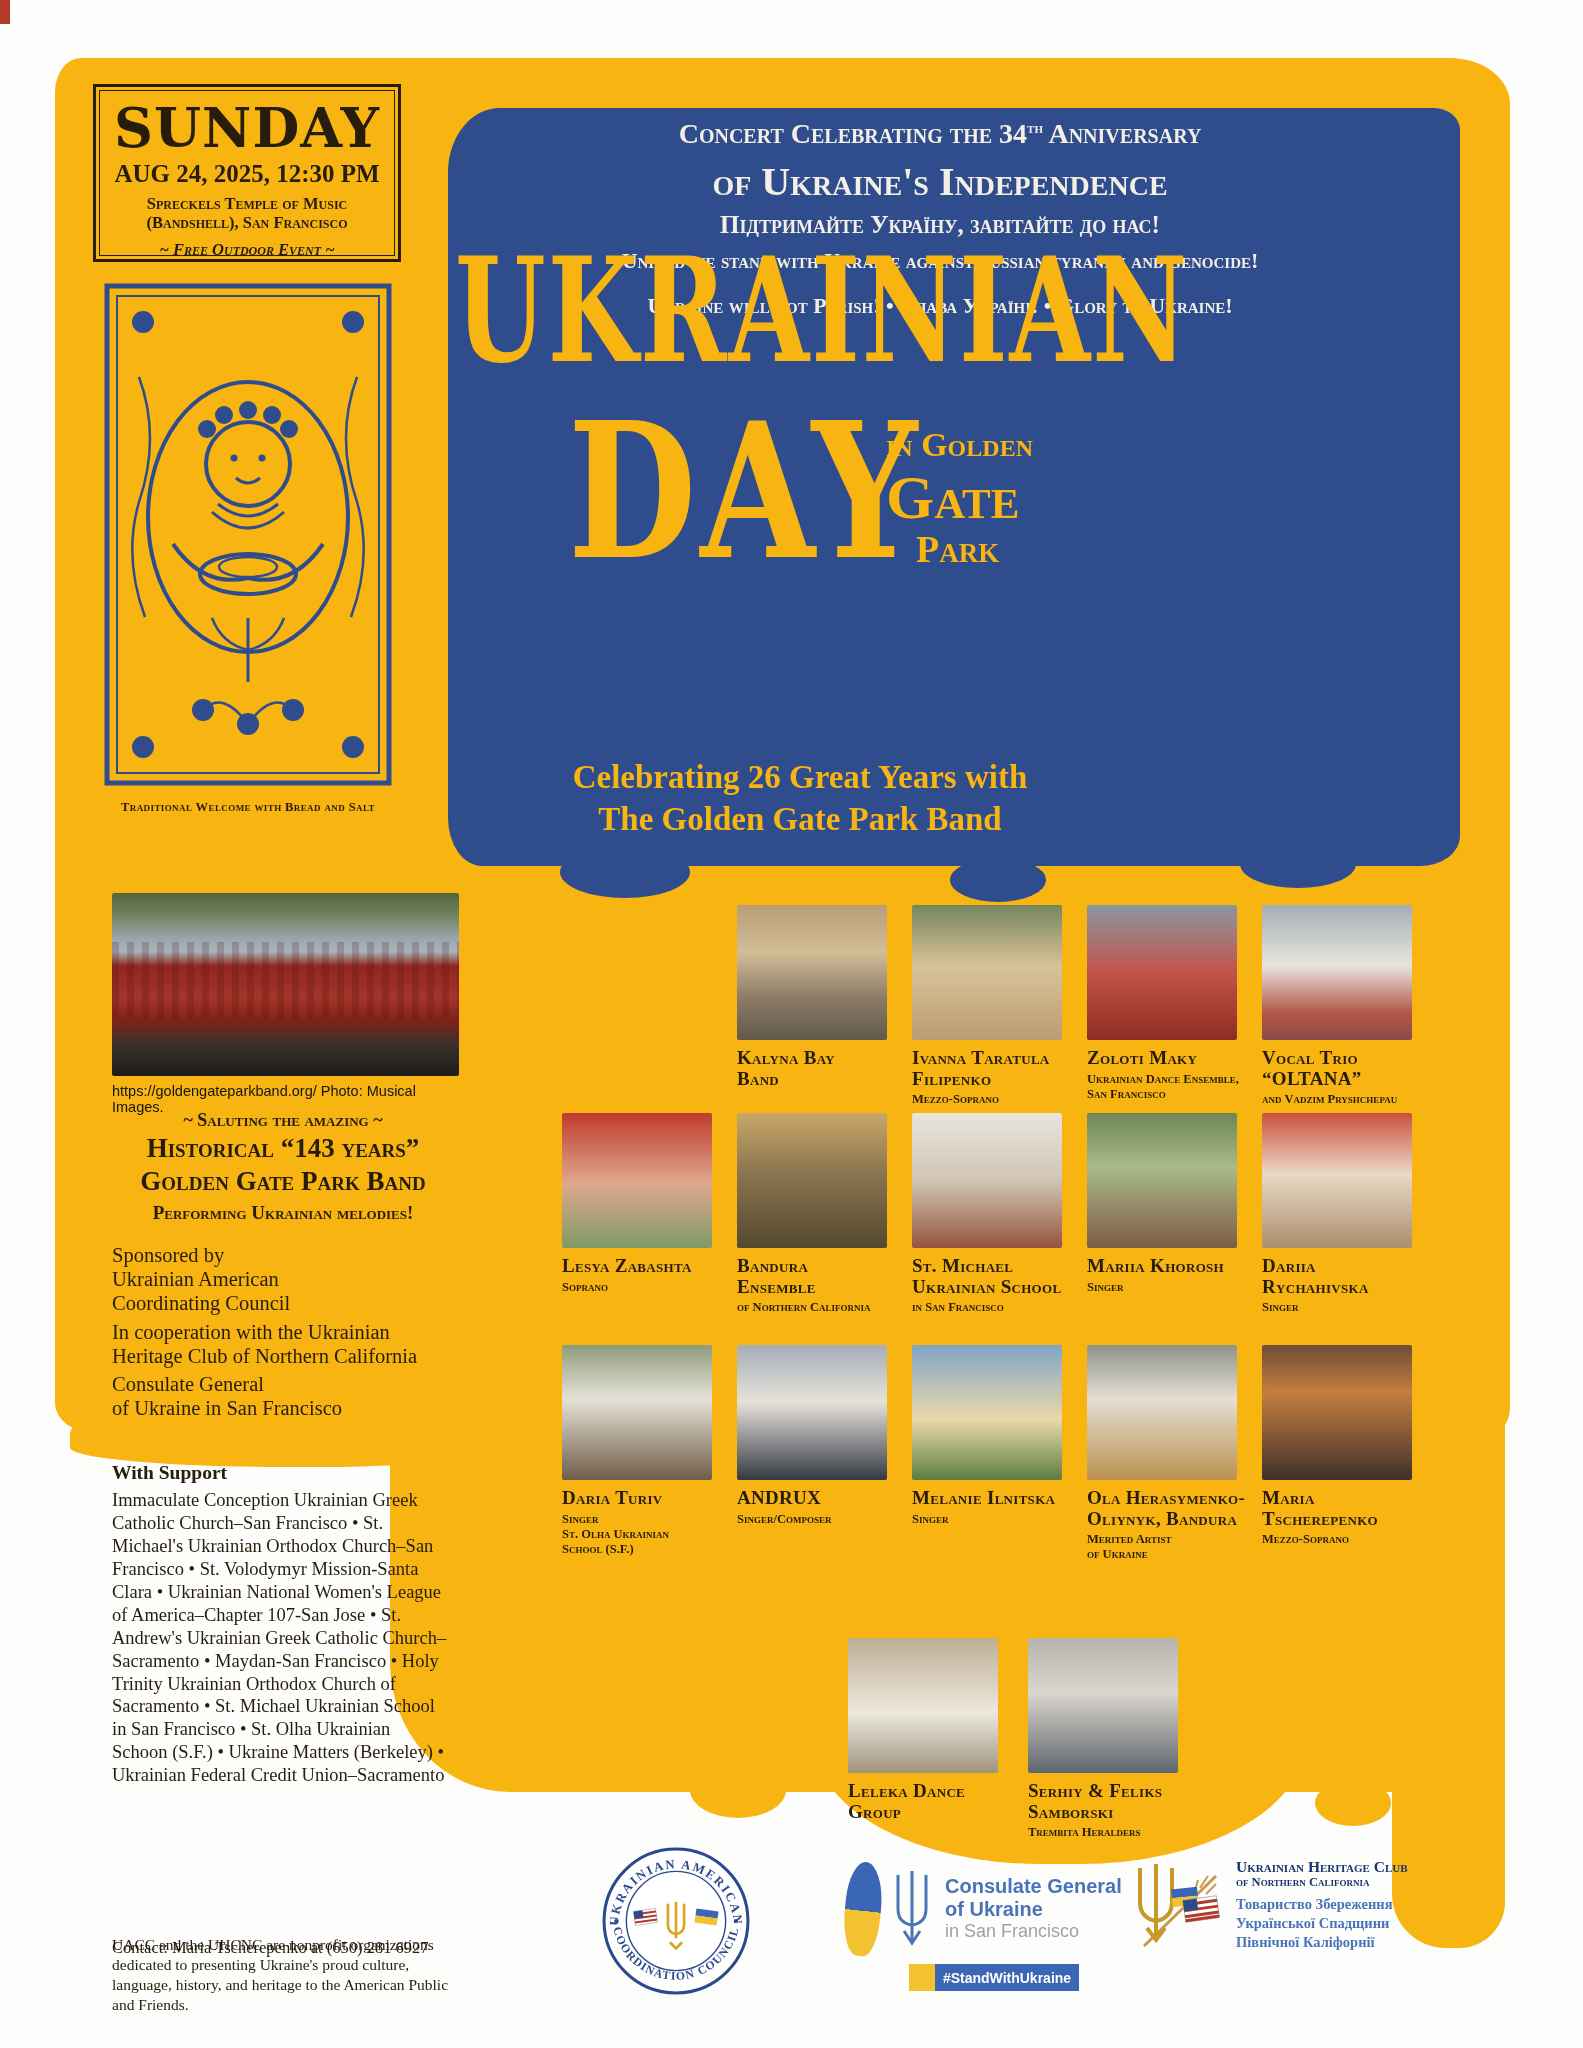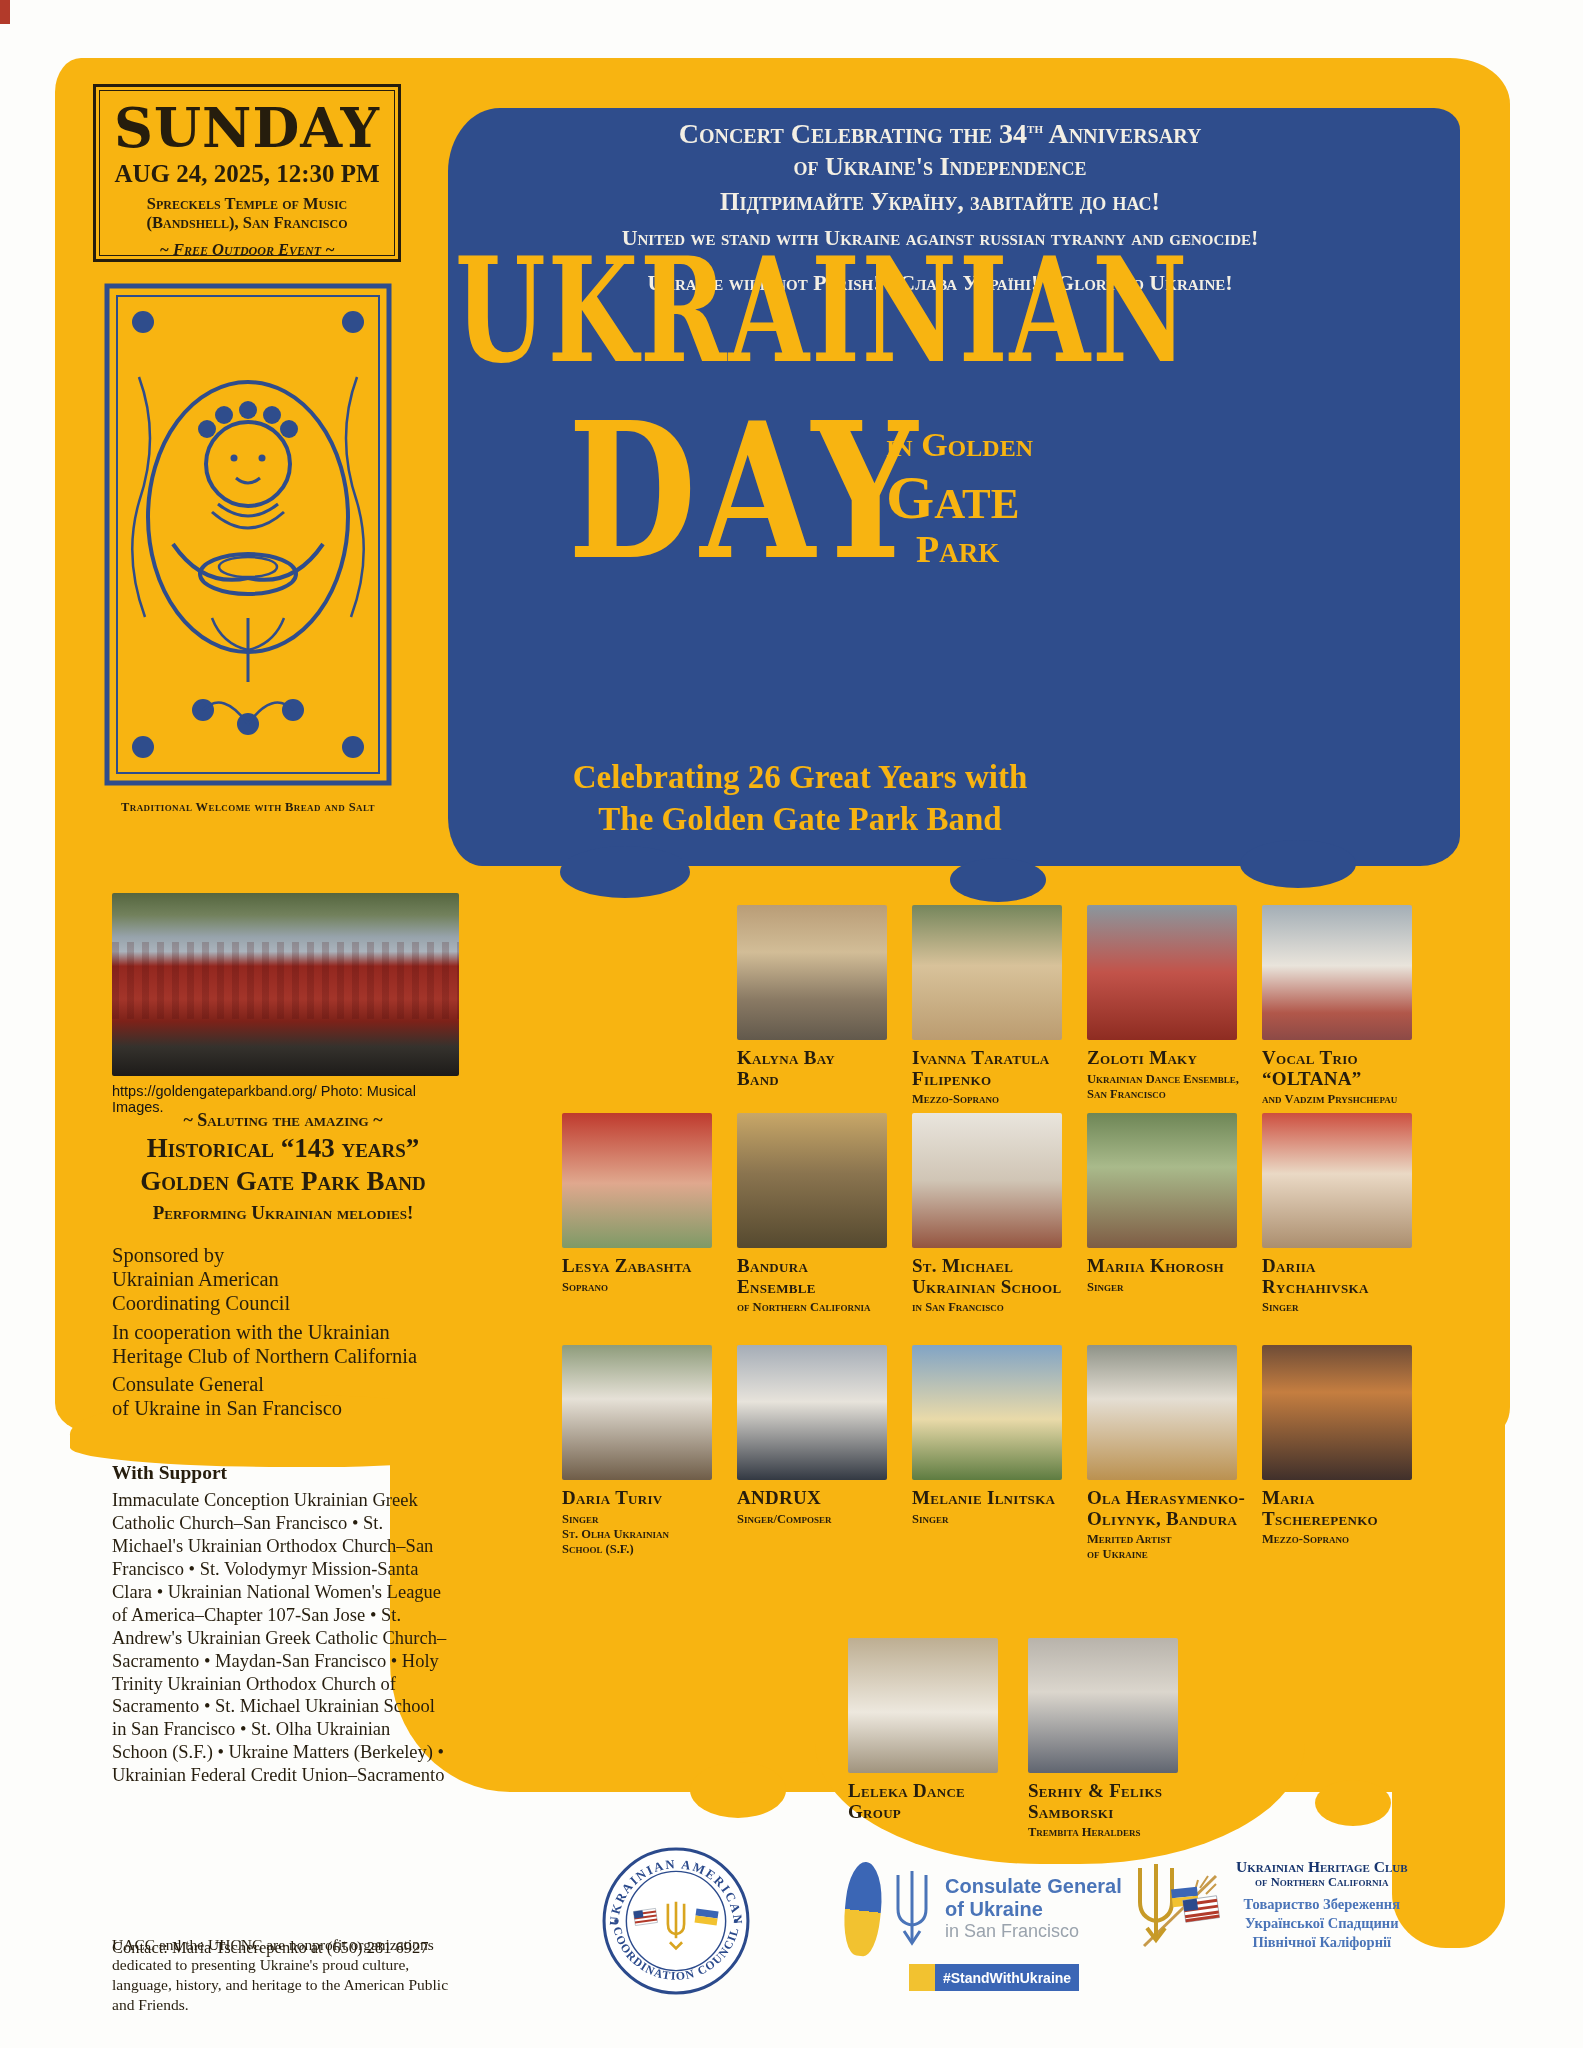--- a/index.html
+++ b/index.html
@@ -51,21 +51,21 @@
   .bold{font-weight:normal;}
   .support-title{left:112px;top:1462px;font-size:19.5px;font-weight:bold;z-index:3;}
   .support-body{left:112px;top:1489px;width:338px;font-size:18.5px;line-height:1.24;z-index:3;}
   .note{left:112px;top:1935px;width:348px;font-size:15.5px;line-height:1.3;z-index:3;}
   .contact{left:112px;top:1938px;font-size:16.5px;z-index:3;}
 
   
   .bh{left:460px;top:118px;width:960px;text-align:center;color:#f3efe4;z-index:3;font-weight:bold;}
   .bh .h1{font-size:28px;}
   .bh .h1 sup{font-size:.58em;}
-  .bh .h2{font-size:26px;margin-top:2px;text-align:center;}
+  .bh .h2{font-size:40px;margin-top:8px;text-align:center;}
   .bh .h3{font-size:25px;margin-top:6px;}
   .bh .h4{font-size:22px;margin-top:9px;}
   .bh .h5{font-size:22px;margin-top:19px;}
 
   
   .t-ukr{left:455px;top:246px;font-family:"DejaVu Serif",serif;font-weight:bold;font-size:104px;line-height:.9;
          letter-spacing:2px;color:#f8b411;transform:scaleY(1.38);transform-origin:top left;text-transform:uppercase;z-index:3;}
   .t-day{left:568px;top:408px;font-family:"DejaVu Serif",serif;font-weight:bold;font-size:148px;line-height:.9;
          letter-spacing:4px;color:#f8b411;transform:scaleY(1.26);transform-origin:top left;text-transform:uppercase;z-index:3;}
   .t-loc{left:886px;top:428px;color:#f8b411;z-index:3;font-weight:bold;}
@@ -90,21 +90,21 @@
   .ribbon{width:36px;height:94px;border-radius:50% 60% 40% 50% / 45% 55% 45% 55%;
           background:linear-gradient(180deg,#3b66b5 0 52%,#f2c230 52% 100%);transform:rotate(6deg);}
   .trident-blue{width:46px;height:84px;margin-left:8px;}
   .cons-text{margin-left:10px;}
   .cons-l1{font-size:20px;font-weight:bold;color:#4a74b8;line-height:1.15;}
   .cons-l3{font-size:18px;color:#9aa3ad;line-height:1.2;}
   .sw-badge{display:flex;margin-top:8px;margin-left:64px;width:170px;height:27px;}
   .sw-yellow{width:26px;background:#f2c230;}
   .sw-text{flex:1;background:#3b66b5;color:#ffffff;font-size:14px;font-weight:bold;display:flex;align-items:center;justify-content:center;}
 
-  .uhc{left:1128px;top:1858px;z-index:3;display:flex;align-items:flex-start;text-align:center;}
+  .uhc{left:1128px;top:1858px;z-index:3;display:flex;align-items:flex-start;}
   .uhc-emblem{width:100px;height:105px;}
   .uhc-text{margin-left:8px;}
   .uhc-en1{font-size:15.5px;font-weight:bold;color:#17356e;font-variant:small-caps;line-height:1.1;}
   .uhc-en2{font-size:12.5px;font-weight:bold;color:#17356e;font-variant:small-caps;line-height:1.2;}
   .uhc-ua{font-size:14.5px;font-weight:bold;color:#4a74b8;line-height:1.25;margin-top:1px;}
   .uhc-ua:nth-of-type(3){margin-top:5px;}
 </style>
 </head>
 <body>
 

